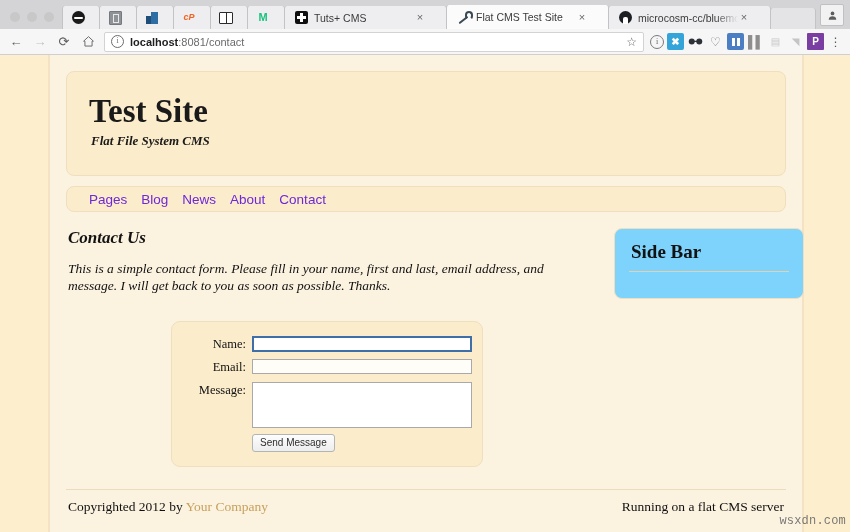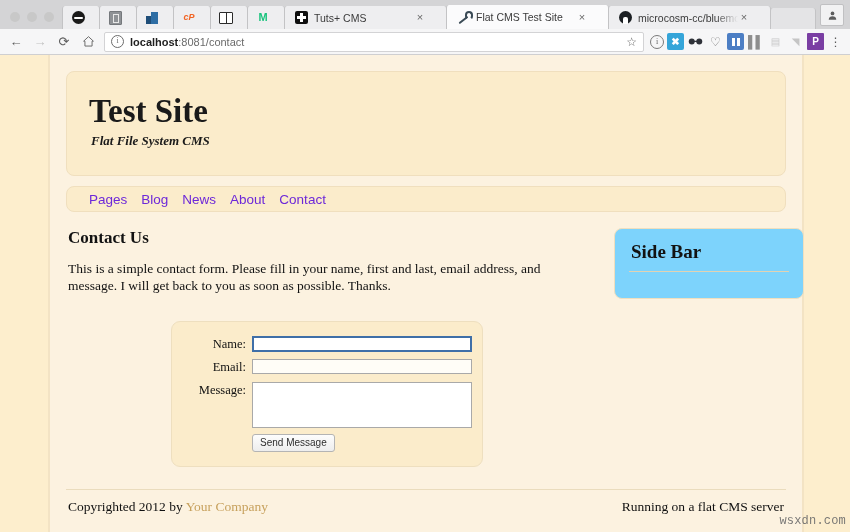--- a/index.html
+++ b/index.html
@@ -343,20 +343,21 @@
 
   .content-row {
     display: flex;
     margin-top: 16px;
     align-items: flex-start;
   }
   .main-col {
     width: 520px;
     flex: 0 0 520px;
     padding-left: 2px;
+    font-style: italic;
   }
   .page-heading {
     font-family: "Liberation Serif", serif;
     font-size: 17px;
     font-weight: bold;
     color: #121212;
     margin: 0 0 12px 0;
   }
   .page-para {
     font-family: "Liberation Serif", serif;

